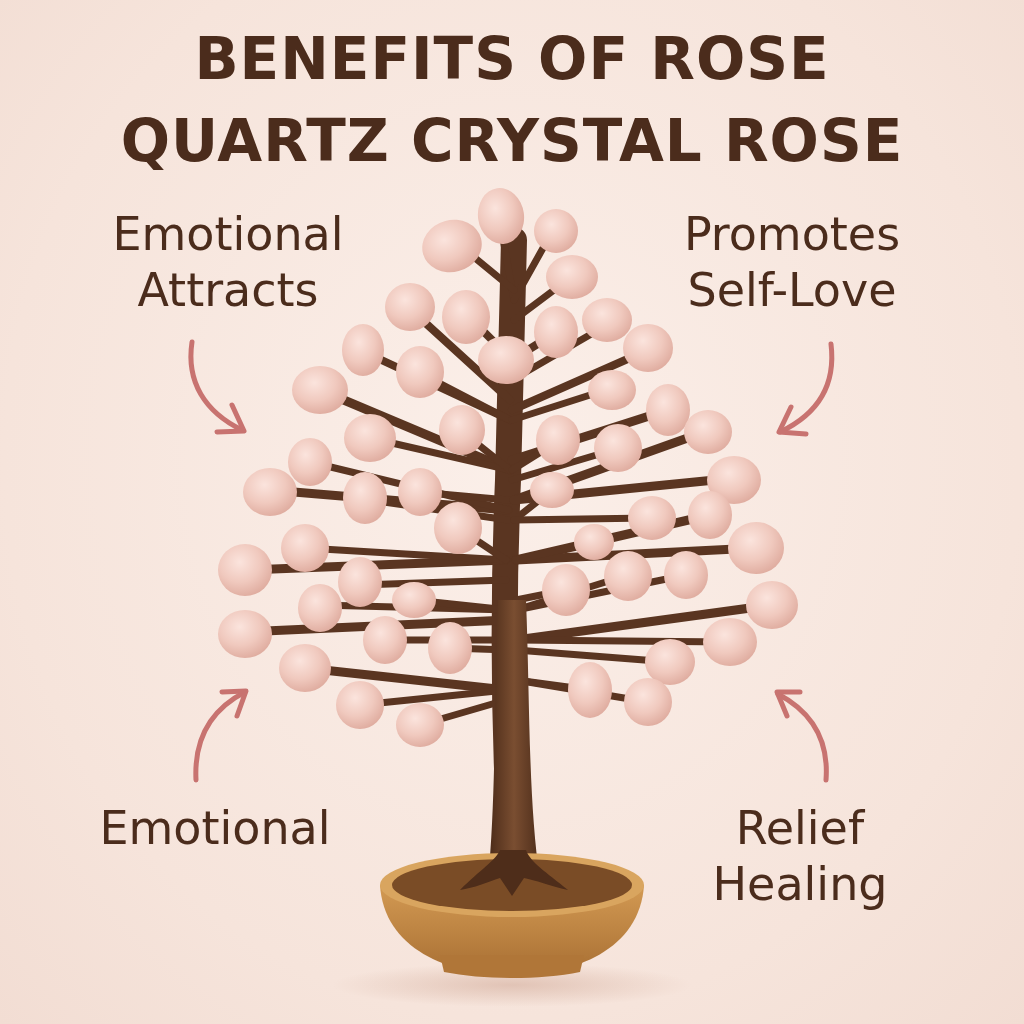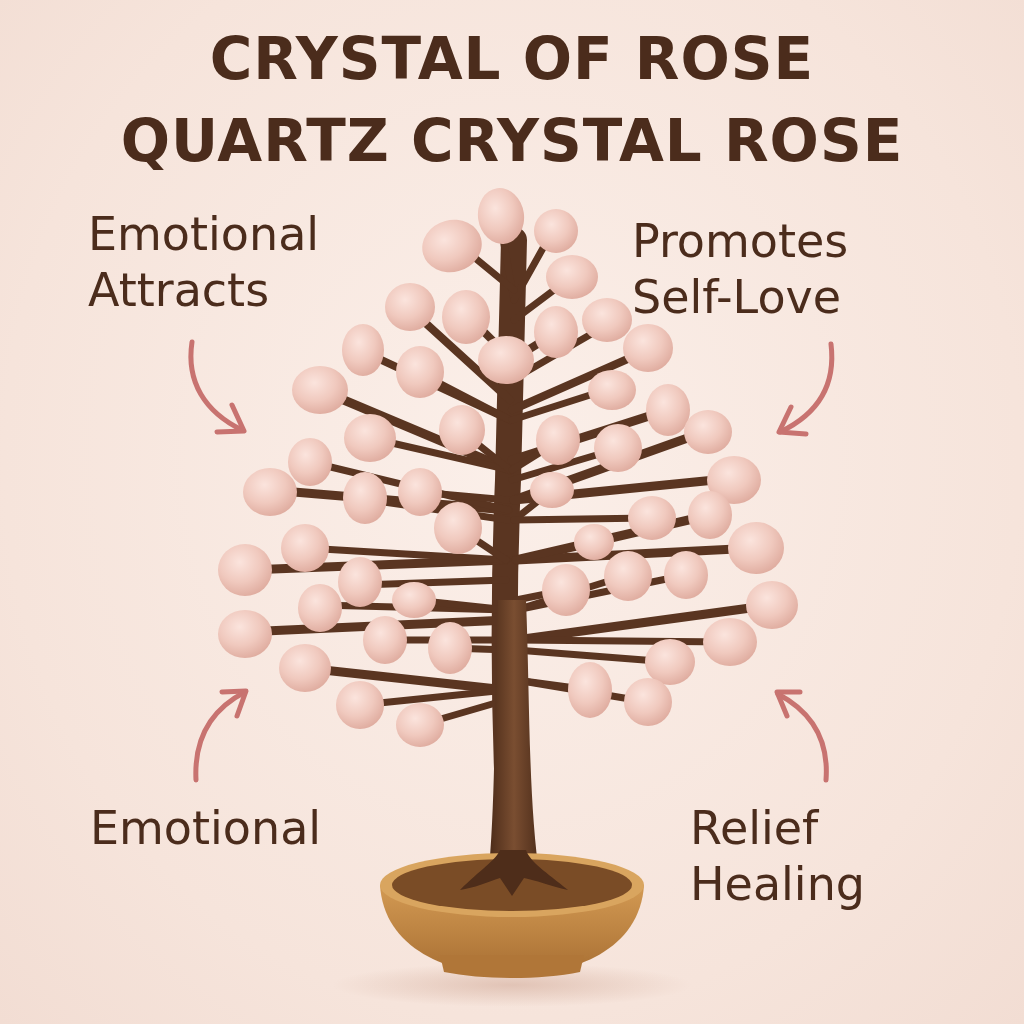--- a/index.html
+++ b/index.html
@@ -13,37 +13,37 @@
     position: absolute; inset: 0;
     background: radial-gradient(ellipse at 50% 45%, #fbefe9 0%, #f6e4db 70%, #f2ddd3 100%);
   }
   .title {
     position: absolute; left: 0; width: 1024px; top: 18px;
     text-align: center; color: #4b2c1c;
     font-family: "DejaVu Sans", sans-serif; font-weight: bold;
     font-size: 58px; line-height: 82px; letter-spacing: 1px;
   }
   .label {
-    position: absolute; color: #4b2c1c; 
+    position: absolute; color: #4b2c1c; text-align: center;
     font-family: "DejaVu Sans", sans-serif;
     font-size: 46px; line-height: 56px; font-weight: 500;
   }
   .lbl-tl { left: 88px; top: 206px; width: 280px; }
-  .lbl-tr { left: 632px; top: 206px; width: 280px; margin-top: 7px; }
+  .lbl-tr { left: 652px; top: 206px; width: 280px; }
   .lbl-bl { left: 90px; top: 800px; width: 250px; }
   .lbl-br { left: 690px; top: 800px; width: 220px; }
   svg.art { position: absolute; left: 0; top: 0; }
 </style>
 </head>
 <body>
 
 <div class="bg"></div>
 
 <div class="title">
-  <div>CRYSTAL OF ROSE</div>
+  <div>BENEFITS OF ROSE</div>
   <div>QUARTZ CRYSTAL ROSE</div>
 </div>
 
 <svg class="art" width="1024" height="1024" viewBox="0 0 1024 1024">
   <defs>
     <radialGradient id="stone" cx="40%" cy="35%" r="70%">
       <stop offset="0%" stop-color="#fbe4dd"></stop>
       <stop offset="55%" stop-color="#f0c9be"></stop>
       <stop offset="100%" stop-color="#deaa9d"></stop>
     </radialGradient>

